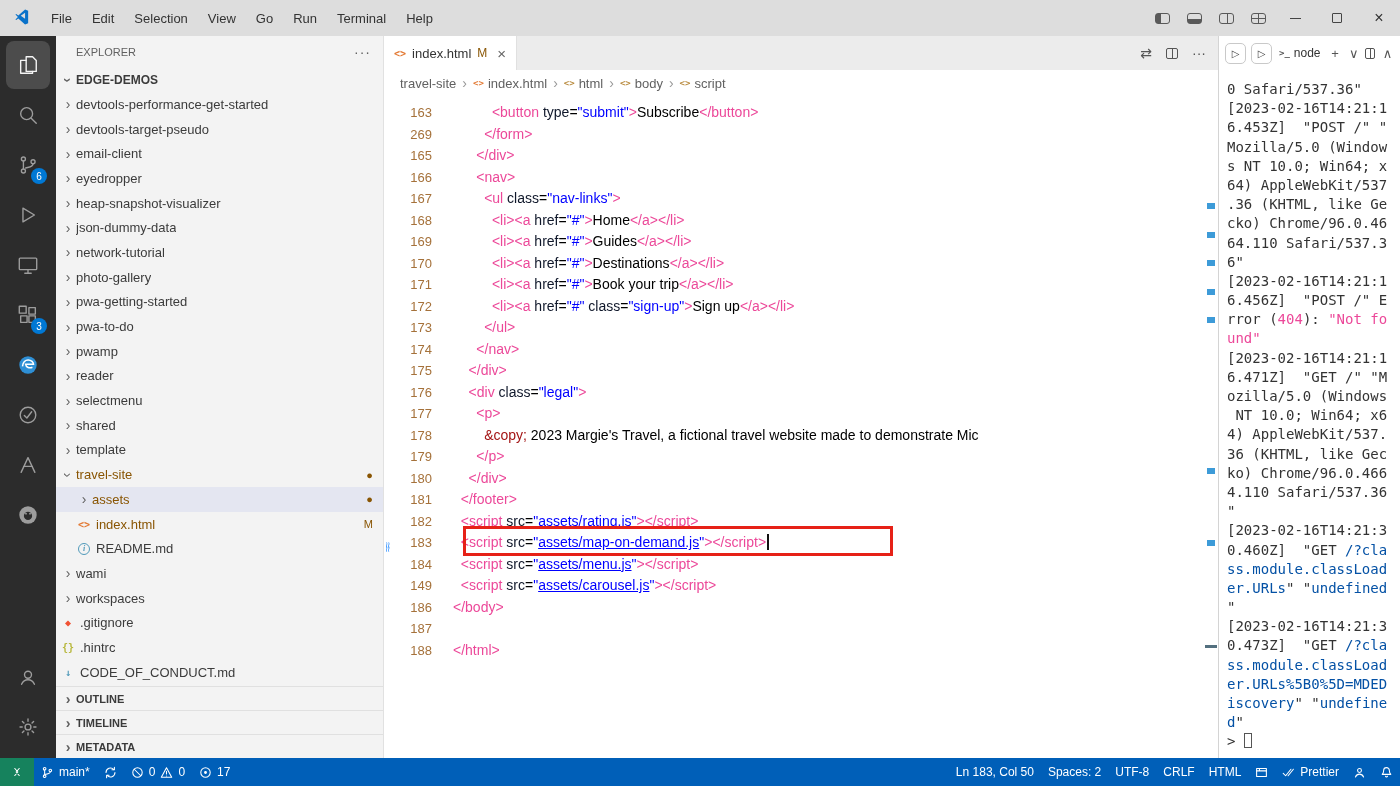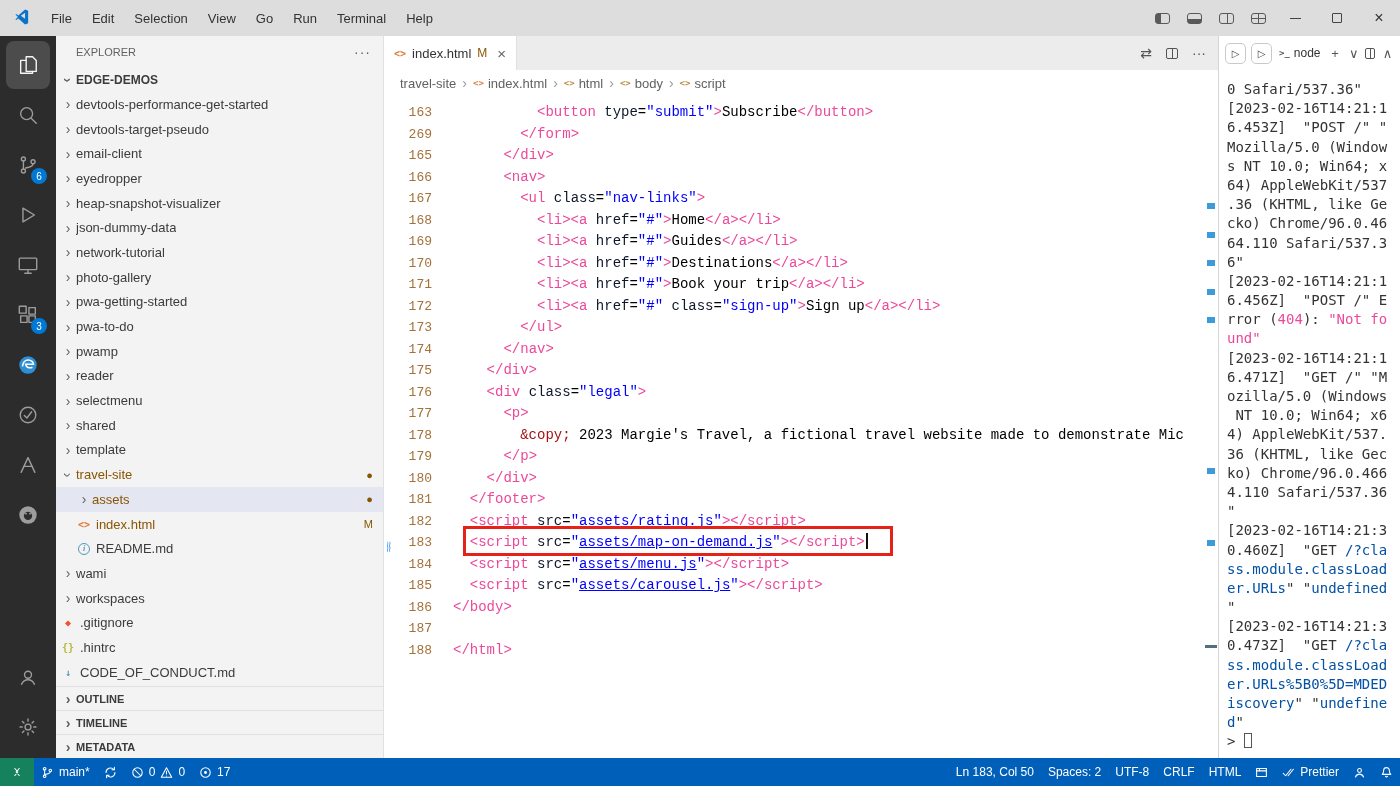--- a/index.html
+++ b/index.html
@@ -65,21 +65,21 @@
   .icon-split{width:12px;height:11px;border:1.3px solid #555;display:inline-block;position:relative;border-radius:2px}
   .icon-split::before{content:"";position:absolute;left:50%;top:0;bottom:0;width:1.3px;background:#555}
   .breadcrumbs{height:26px;display:flex;align-items:center;padding-left:16px;font-size:13px;color:#616161;gap:6px;flex:none;background:#fff}
   .bc-sep{color:#999;font-size:14px}
   .bc-item{display:flex;align-items:center;gap:4px}
   .bc-ico{font-family:"DejaVu Sans Mono",monospace;font-size:9px;font-weight:bold}
   .bc-ico.html{color:#e37933}
   .bc-ico.sym{color:#b88a3d}
 
   
-  .code-area{flex:1;overflow:hidden;padding-top:6px;font-family:Liberation Mono, monospace;font-size:14px;line-height:21.5px;position:relative}
+  .code-area{flex:1;overflow:hidden;padding-top:6px;font-family:Liberation Sans, sans-serif;font-size:14px;line-height:21.5px;position:relative}
   .code-line{display:flex;height:21.5px;white-space:pre}
   .ln{width:48px;flex:none;text-align:right;color:#a5713a;font-size:13px;position:relative}
   .squig{position:absolute;left:-1px;top:3px;color:#3794ff;font-size:11px;transform:rotate(90deg);letter-spacing:-2px}
   .code{padding-left:21px}
   .tk-t{color:#000000}.tk-p{color:#ec4899}.tk-a{color:#0f172a}
   .tk-s{color:#0000ff}.tk-l{color:#0000ff;text-decoration:underline}.tk-e{color:#a31515}
   .caret{display:inline-block;width:2px;height:16px;background:#111;vertical-align:-3px;margin-left:1px}
   .overview-ruler{position:absolute;top:60px;right:0;bottom:0;width:14px;background:#fff}
   .ov-mark{position:absolute;left:3px;width:8px;height:6px;background:#3d9bd8}
   .ov-dash{position:absolute;left:1px;width:12px;height:3px;background:#53707f}
@@ -405,21 +405,21 @@
           <div class="code-line"><span class="ln">175</span><span class="code"><span class="tk-t">    </span><span class="tk-p">&lt;/div&gt;</span></span></div>
           <div class="code-line"><span class="ln">176</span><span class="code"><span class="tk-t">    </span><span class="tk-p">&lt;div</span><span class="tk-t"> </span><span class="tk-a">class</span><span class="tk-t">=</span><span class="tk-s">"legal"</span><span class="tk-p">&gt;</span></span></div>
           <div class="code-line"><span class="ln">177</span><span class="code"><span class="tk-t">      </span><span class="tk-p">&lt;p&gt;</span></span></div>
           <div class="code-line"><span class="ln">178</span><span class="code"><span class="tk-t">        </span><span class="tk-e">&amp;copy;</span><span class="tk-t"> 2023 Margie's Travel, a fictional travel website made to demonstrate Mic</span></span></div>
           <div class="code-line"><span class="ln">179</span><span class="code"><span class="tk-t">      </span><span class="tk-p">&lt;/p&gt;</span></span></div>
           <div class="code-line"><span class="ln">180</span><span class="code"><span class="tk-t">    </span><span class="tk-p">&lt;/div&gt;</span></span></div>
           <div class="code-line"><span class="ln">181</span><span class="code"><span class="tk-t">  </span><span class="tk-p">&lt;/footer&gt;</span></span></div>
           <div class="code-line"><span class="ln">182</span><span class="code"><span class="tk-t">  </span><span class="tk-p">&lt;script</span><span class="tk-t"> </span><span class="tk-a">src</span><span class="tk-t">=</span><span class="tk-s">"</span><span class="tk-l">assets/rating.js</span><span class="tk-s">"</span><span class="tk-p">&gt;&lt;/script&gt;</span></span></div>
           <div class="code-line"><span class="ln">183<span class="squig">≈≈</span></span><span class="code"><span class="tk-t">  </span><span class="tk-p">&lt;script</span><span class="tk-t"> </span><span class="tk-a">src</span><span class="tk-t">=</span><span class="tk-s">"</span><span class="tk-l">assets/map-on-demand.js</span><span class="tk-s">"</span><span class="tk-p">&gt;&lt;/script&gt;</span><span class="caret"></span></span></div>
           <div class="code-line"><span class="ln">184</span><span class="code"><span class="tk-t">  </span><span class="tk-p">&lt;script</span><span class="tk-t"> </span><span class="tk-a">src</span><span class="tk-t">=</span><span class="tk-s">"</span><span class="tk-l">assets/menu.js</span><span class="tk-s">"</span><span class="tk-p">&gt;&lt;/script&gt;</span></span></div>
-          <div class="code-line"><span class="ln">185</span><span class="code"><span class="tk-t">  </span><span class="tk-p">&lt;script</span><span class="tk-t"> </span><span class="tk-a">src</span><span class="tk-t">=</span><span class="tk-s">"</span><span class="tk-l">assets/carousel.js</span><span class="tk-s">"</span><span class="tk-p">&gt;&lt;/script&gt;</span></span></div>
+          <div class="code-line"><span class="ln">149</span><span class="code"><span class="tk-t">  </span><span class="tk-p">&lt;script</span><span class="tk-t"> </span><span class="tk-a">src</span><span class="tk-t">=</span><span class="tk-s">"</span><span class="tk-l">assets/carousel.js</span><span class="tk-s">"</span><span class="tk-p">&gt;&lt;/script&gt;</span></span></div>
           <div class="code-line"><span class="ln">186</span><span class="code"><span class="tk-p">&lt;/body&gt;</span></span></div>
           <div class="code-line"><span class="ln">187</span><span class="code"></span></div>
           <div class="code-line"><span class="ln">188</span><span class="code"><span class="tk-p">&lt;/html&gt;</span></span></div>
         </div>
       <div class="overview-ruler" id="ruler">
           <div class="ov-mark" style="top: 107px;"></div>
           <div class="ov-mark" style="top: 136px;"></div>
           <div class="ov-mark" style="top: 164px;"></div>
           <div class="ov-mark" style="top: 193px;"></div>
           <div class="ov-mark" style="top: 221px;"></div>

